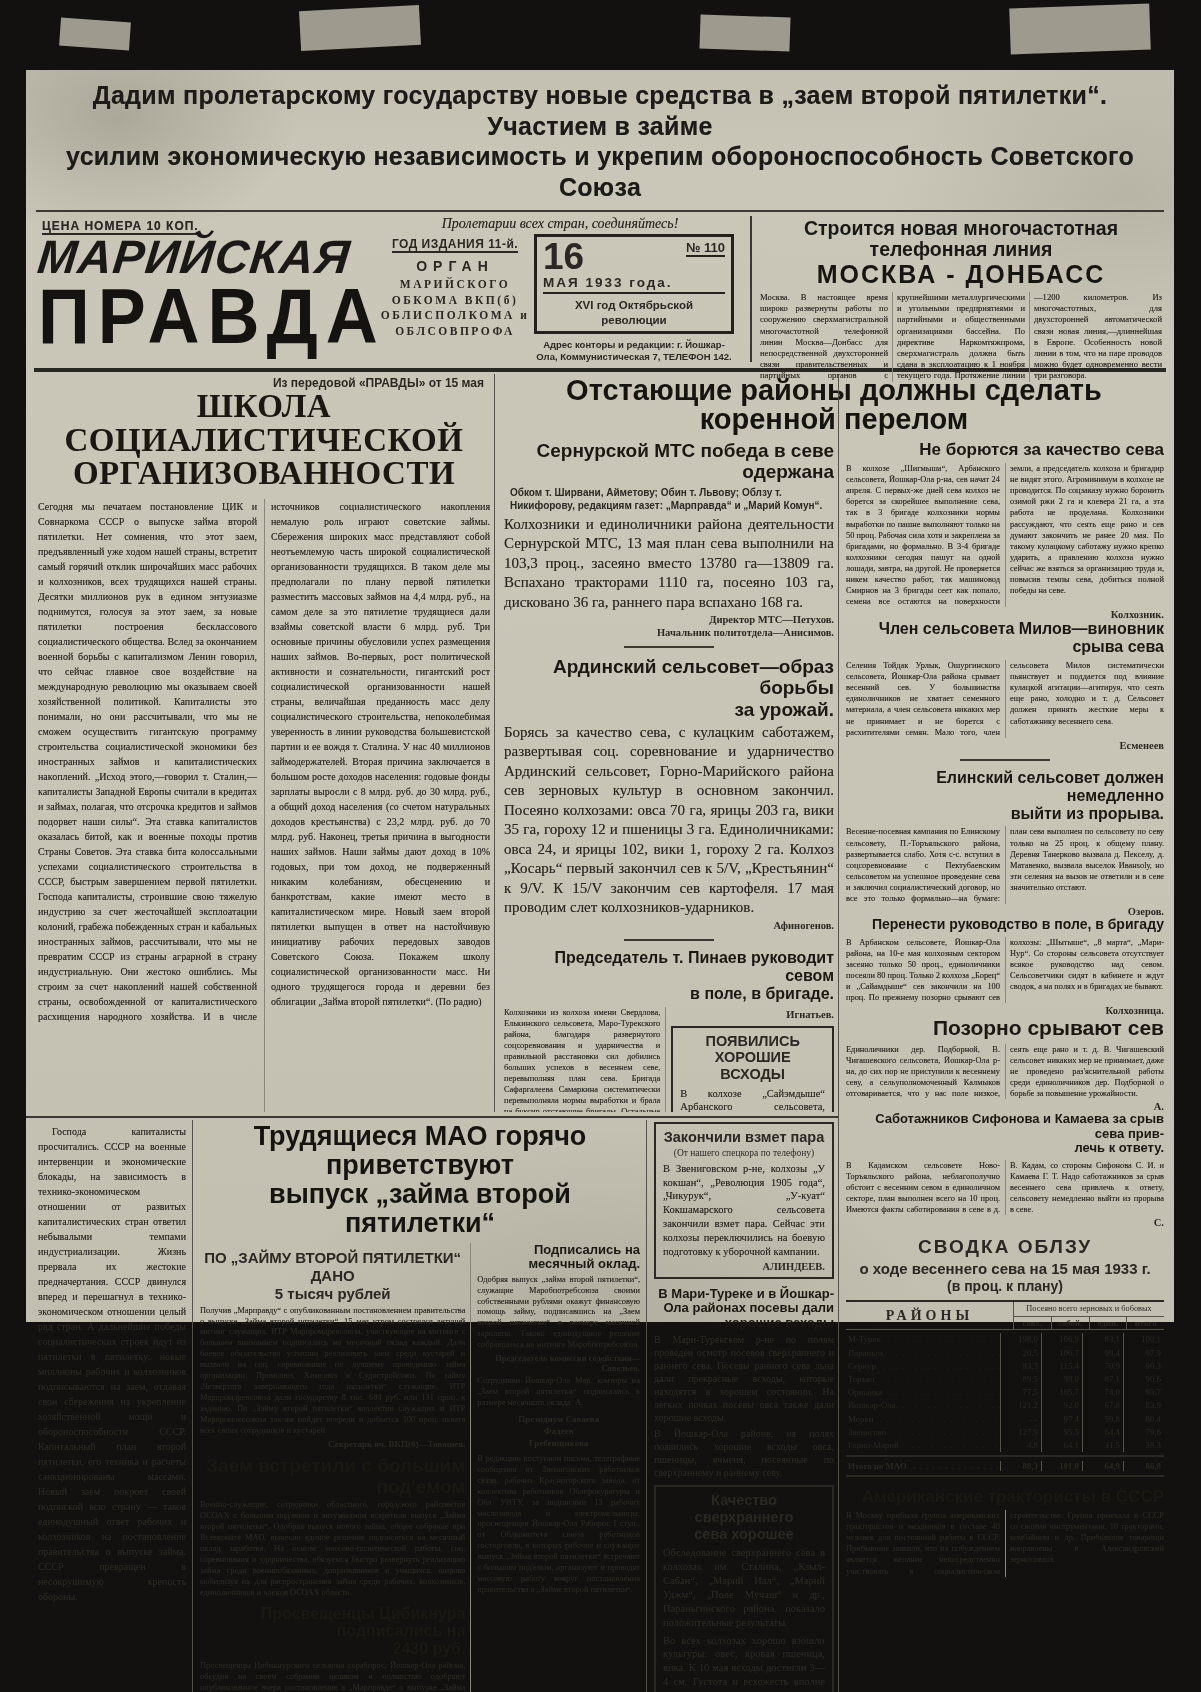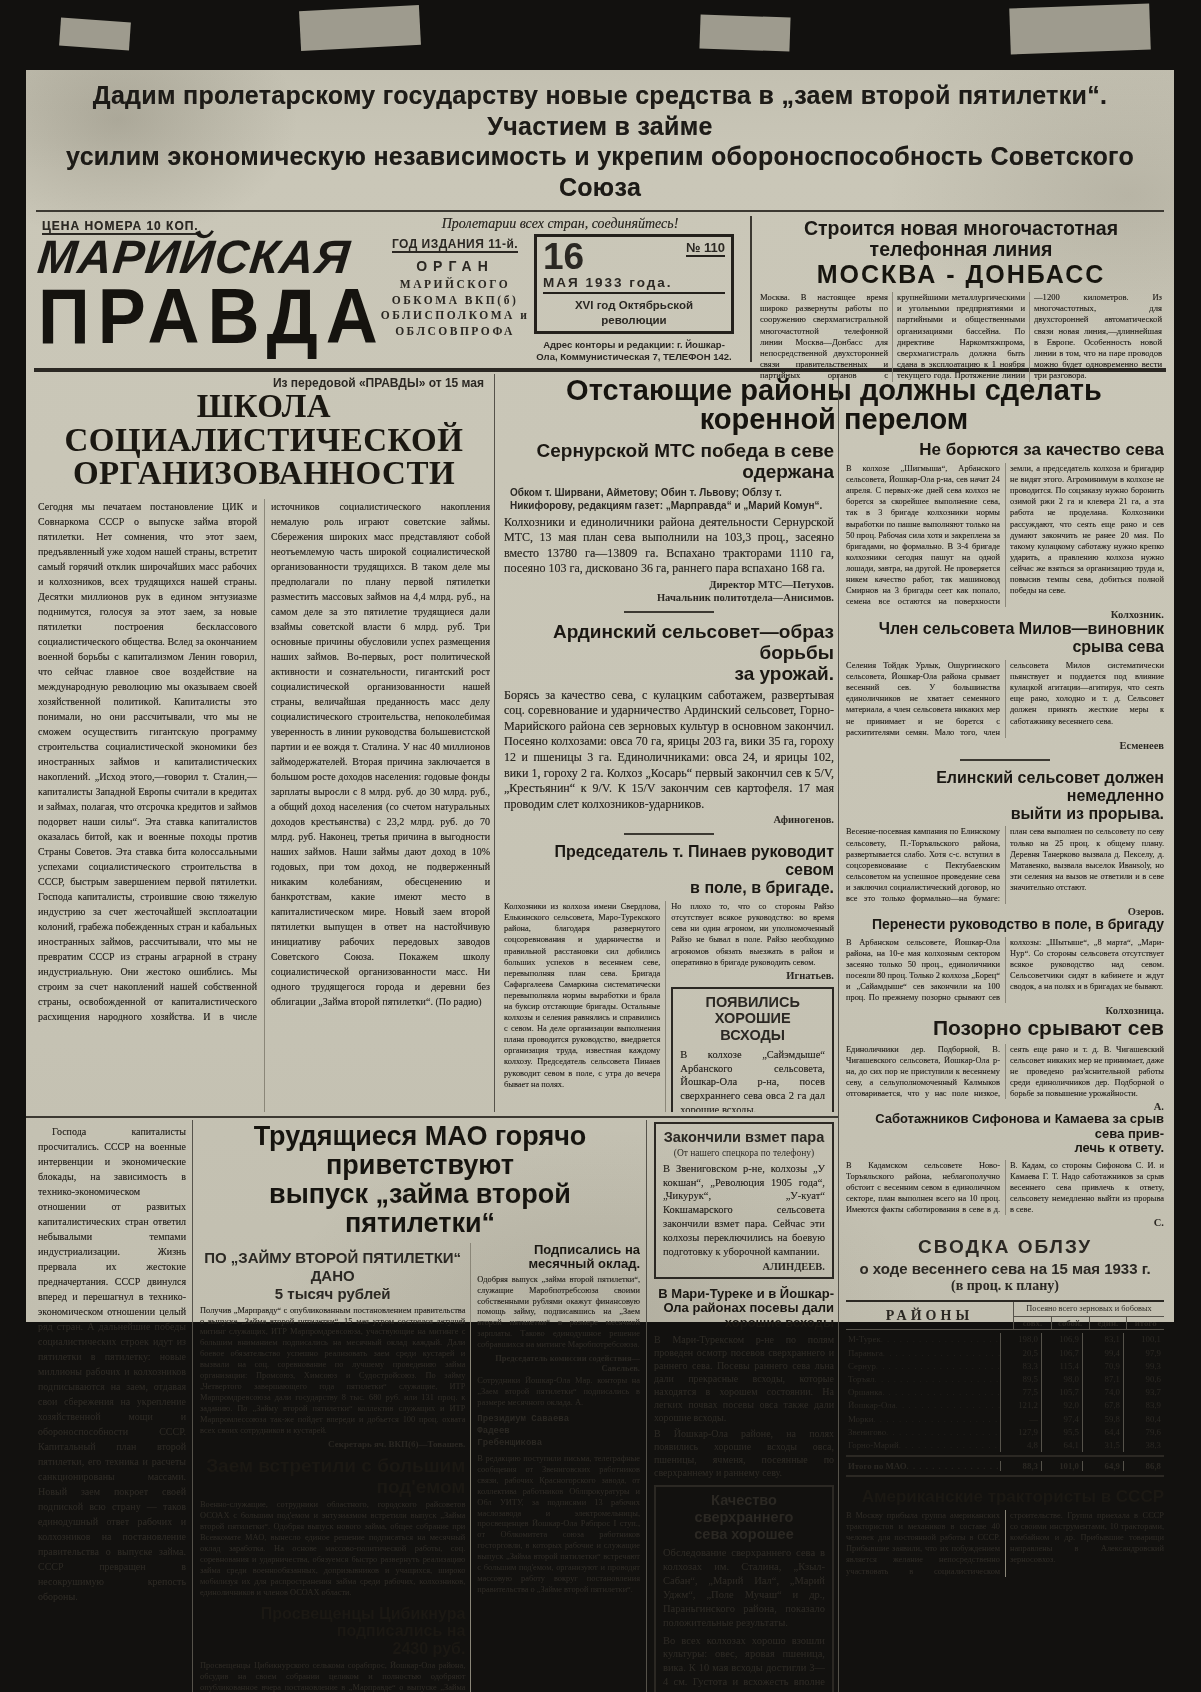--- a/index.html
+++ b/index.html
@@ -71,37 +71,37 @@
   .ed-body{margin-top:8px;font-size:10px;line-height:1.5;text-align:justify;
     column-count:2;column-gap:14px;column-rule:1px solid #8a8678;height:628px;}
   .ed-cont{font-size:10px;line-height:1.5;text-align:justify;}
   .para{text-indent:14px;}
   
   .sev-h1{font-family:"Liberation Sans",sans-serif;font-weight:bold;font-size:29px;line-height:1;
     text-align:center;color:#16140f;}
   .art-h{font-family:"Liberation Sans",sans-serif;font-weight:bold;text-align:right;line-height:1.12;color:#1b1813;}
   .h19{font-size:19px;}.h17{font-size:17px;}.h16{font-size:16px;}.h14{font-size:14px;}.h13{font-size:13px;}.h21{font-size:21px;}
   .addr{font-family:"Liberation Sans",sans-serif;font-weight:bold;font-size:10px;line-height:1.3;margin:3px 6px;}
-  .b11{font-size:12px;line-height:1.3;text-align:justify;margin-top:3px;}
+  .b11{font-size:15px;line-height:1.3;text-align:justify;margin-top:3px;}
   .b10{font-size:10px;line-height:1.3;text-align:justify;margin-top:3px;}
   .sig{font-weight:bold;text-align:right;font-size:10.5px;margin-top:2px;}
-  .sigc{font-weight:bold;text-align:left;font-size:10.5px;margin-top:2px;font-family:Liberation Mono, monospace;}
+  .sigc{font-weight:bold;text-align:center;font-size:10.5px;margin-top:2px;}
   .cols2{column-count:2;column-gap:10px;column-rule:1px solid #8a8678;font-size:8.4px;line-height:1.32;text-align:justify;margin-top:4px;}
   .split{display:flex;margin-top:4px;}
   .split > div{min-width:0;}
   .scol{font-size:8.4px;line-height:1.32;text-align:justify;}
   .divr{border-left:1px solid #8a8678;margin:0 5px;}
   .hr-short{border:0;border-top:2px solid #3c3932;width:90px;margin:8px auto;}
   .box{border:2px solid #2b2823;padding:5px 7px;margin-top:6px;}
   .box-h{font-family:"Liberation Sans",sans-serif;font-weight:bold;font-size:14.5px;text-align:center;line-height:1.15;}
   .box-b{font-size:10.5px;line-height:1.32;text-align:justify;margin-top:4px;}
   
   .sv-h1{font-family:"Liberation Sans",sans-serif;font-weight:bold;font-size:19px;text-align:center;letter-spacing:2px;}
   .sv-h2{font-family:"Liberation Sans",sans-serif;font-weight:bold;font-size:15px;text-align:center;margin-top:2px;}
-  .sv-h3{font-family:Liberation Serif, serif;font-weight:bold;font-size:14px;text-align:center;margin-top:1px;}
+  .sv-h3{font-family:Liberation Sans, sans-serif;font-weight:bold;font-size:14px;text-align:center;margin-top:1px;}
   .svt{margin-top:6px;border-top:2px solid #2b2823;font-size:8.8px;}
   .svt-head{display:flex;border-bottom:1px solid #55524a;}
   .svt-rayony{flex:1;display:flex;align-items:center;justify-content:center;
     font-weight:bold;letter-spacing:4px;font-size:14px;}
   .svt-group{width:150px;border-left:1px solid #55524a;text-align:center;}
   .svt-gr-label{font-size:8.3px;line-height:1.2;padding:2px;border-bottom:1px solid #55524a;}
   .svt-gr-cols{display:flex;}
   .svt-gr-cols span{width:25%;text-align:center;padding:1px 0;border-left:1px solid #55524a;font-weight:bold;}
   .svt-gr-cols span:first-child{border-left:0;}
   .svt-body{border-bottom:2px solid #2b2823;padding:3px 0;}
@@ -209,21 +209,20 @@
         <div class="sig">Афиногенов.</div>
       </div>
       <hr class="hr-short">
       <div>
         <div class="art-h h16">Председатель т. Пинаев руководит севом</div>
         <div class="art-h h16">в поле, в бригаде.</div>
         <div class="split">
           <div style="width:49%;" class="scol ink">Колхозники из колхоза имени Свердлова, Елькинского сельсовета, Маро-Турекского района, благодаря развернутого соцсоревнования и ударничества и правильной расстановки сил добились больших успехов в весеннем севе, перевыполняя план сева. Бригада Сафаргалеева Самаркина систематически перевыполняла нормы выработки и брала на буксир отстающие бригады. Остальные колхозы и селения равнялись и справились с севом. На деле организации выполнения плана проводится руководство, внедряется организация труда, известная каждому колхозу. Председатель сельсовета Пинаев руководит севом в поле, с утра до вечера бывает на полях.</div>
           <div class="divr"></div>
           <div style="width:51%;">
-            <div class="scol ink">Но плохо то, что со стороны Райзо отсутствует всякое руководство: во время сева ни один агроном, ни уполномоченный Райзо не бывал в поле. Райзо необходимо агрономов обязать выезжать в район и оперативно в бригаде руководить севом.</div>
             <div class="sig">Игнатьев.</div>
             <div class="box">
               <div class="box-h">ПОЯВИЛИСЬ ХОРОШИЕ</div>
               <div class="box-h">ВСХОДЫ</div>
               <div class="box-b ink">В колхозе „Сайэмдыше“ Арбанского сельсовета, Йошкар-Ола р-на, посев сверхраннего сева овса 2 га дал хорошие всходы.</div>
               <div class="sig">М. Соколов.</div>
             </div>
           </div>
         </div>
       </div>

